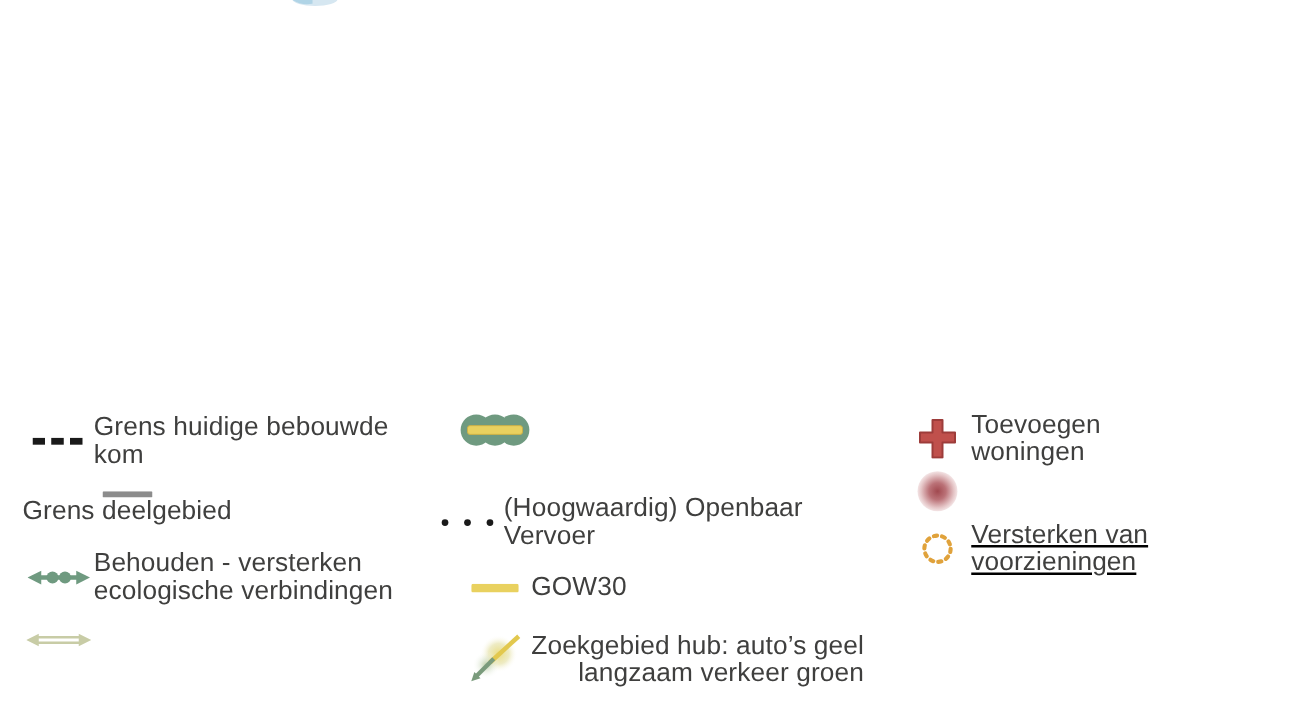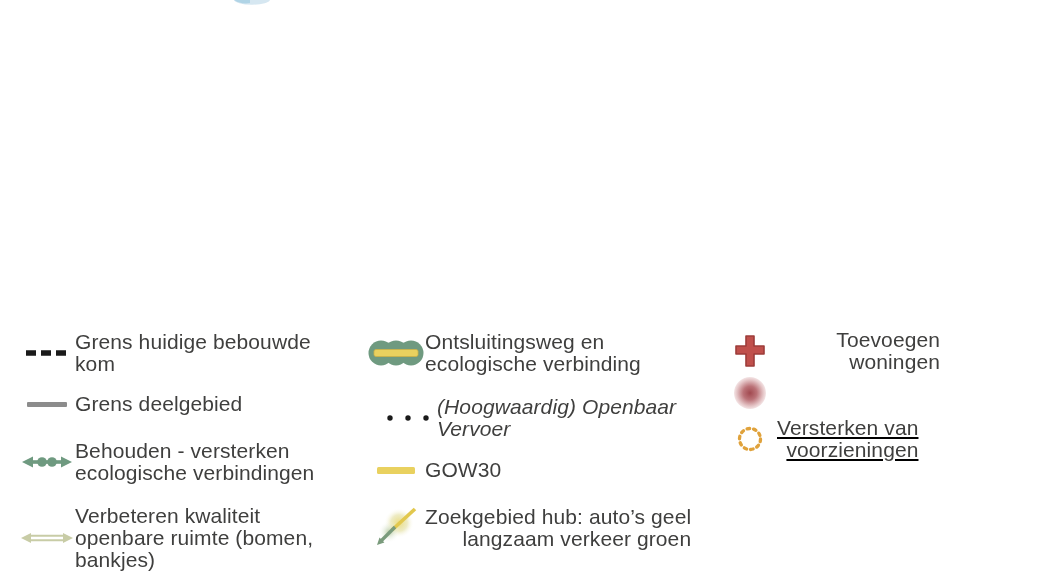--- a/index.html
+++ b/index.html
@@ -39,21 +39,21 @@
   .col2 .icon-box { width: 59px; }
   .col3 .icon-box { width: 42px; }
 
   .legend-label {
     white-space: pre-line;
     font-size: 21px;
     line-height: 22px;
     color: #3f3f3e;
     letter-spacing: 0.1px;
   }
-  .col3 .legend-label { margin-left: 6px; text-align: right; }
+  .col3 .legend-label { margin-left: 6px; }
 
   .icon-svg { display: block; }
 
   .blur-dot {
     width: 32px;
     height: 32px;
     border-radius: 50%;
     background: radial-gradient(circle,
       rgba(156, 63, 70, 0.95) 0%,
       rgba(170, 79, 86, 0.80) 30%,
@@ -80,21 +80,21 @@
       <svg class="icon-svg" width="42" height="6" viewBox="0 0 42 6">
         <rect x="0" y="0.25" width="10" height="5.5" fill="#1a1a1a"></rect>
         <rect x="15" y="0.25" width="10" height="5.5" fill="#1a1a1a"></rect>
         <rect x="30" y="0.25" width="10" height="5.5" fill="#1a1a1a"></rect>
       </svg>
     </span>
     <span class="legend-label">Grens huidige bebouwde
 kom</span>
   </div>
 
-  <div class="legend-row col1" style="left:18px; top:393px;">
+  <div class="legend-row col1" style="left:18px; top:393px;flex-direction:column;">
     <span class="icon-box">
       <svg class="icon-svg" width="40" height="5" viewBox="0 0 40 5">
         <rect x="0" y="0" width="40" height="5" rx="1" fill="#8c8c8c"></rect>
       </svg>
     </span>
     <span class="legend-label">Grens deelgebied</span>
   </div>
 
   <div class="legend-row col1" style="left:18px; top:440px;justify-content:center;">
     <span class="icon-box">
@@ -118,41 +118,36 @@
         <g fill="#c8cca6">
           <polygon points="0,7 10,2 10,12"></polygon>
           <polygon points="52,7 42,2 42,12"></polygon>
         </g>
         <g stroke="#c8cca6" stroke-width="2">
           <line x1="8" y1="4.8" x2="44" y2="4.8"></line>
           <line x1="8" y1="9.2" x2="44" y2="9.2"></line>
         </g>
       </svg>
     </span>
-    <span class="legend-label">Verbeteren kwaliteit
-openbare ruimte (bomen,
-bankjes)</span>
   </div>
 
   <div class="legend-row col2" style="left:366px; top:331px;">
     <span class="icon-box">
       <svg class="icon-svg" width="56" height="26" viewBox="0 0 56 26">
         <g fill="#6f9a80">
           <circle cx="13" cy="13" r="12.5"></circle>
           <circle cx="28" cy="13" r="12.5"></circle>
           <circle cx="43" cy="13" r="12.5"></circle>
         </g>
         <rect x="6" y="9.5" width="44" height="7" rx="2" stroke="#cdb246" stroke-width="0.8" fill="#e9d15f"></rect>
       </svg>
     </span>
-    <span class="legend-label">Ontsluitingsweg en
-ecologische verbinding</span>
-  </div>
-
-  <div class="legend-row col2" style="left:378px; top:396px;font-style:italic;">
+  </div>
+
+  <div class="legend-row col2" style="left:344px; top:396px;">
     <span class="icon-box">
       <svg class="icon-svg" width="42" height="6" viewBox="0 0 42 6">
         <g fill="#1a1a1a">
           <circle cx="3" cy="3" r="2.7"></circle>
           <circle cx="21" cy="3" r="2.7"></circle>
           <circle cx="39" cy="3" r="2.7"></circle>
         </g>
       </svg>
     </span>
     <span class="legend-label">(Hoogwaardig) Openbaar

